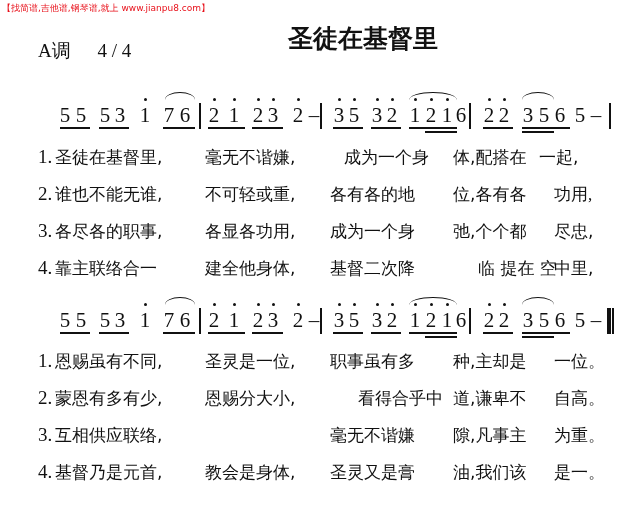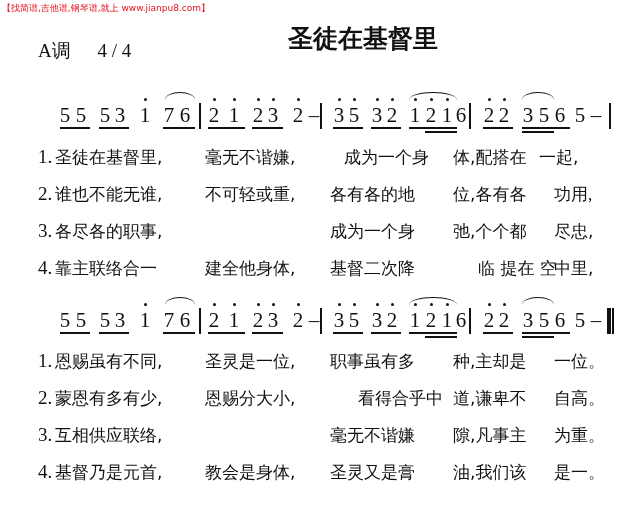--- a/index.html
+++ b/index.html
@@ -103,20 +103,21 @@
       <span class="lyric-seg lyric-num" style="left: 38px;">2.</span>
       <span class="lyric-seg" style="left: 55px;">谁也不能无谁,</span>
       <span class="lyric-seg" style="left: 205px;">不可轻或重,</span>
       <span class="lyric-seg" style="left: 330px;">各有各的地</span>
       <span class="lyric-seg" style="left: 453px;">位,各有各</span>
       <span class="lyric-seg" style="left: 554px; font-family: Liberation Serif, serif;">功用,</span>
     </div>
     <div class="lyric-line" style="top: 74px; left: 0px; width: 640px;">
       <span class="lyric-seg lyric-num" style="left: 38px;">3.</span>
       <span class="lyric-seg" style="left: 55px;">各尽各的职事,</span>
+      <span class="lyric-seg" style="left: 205px;">各显各功用,</span>
       <span class="lyric-seg" style="left: 330px;">成为一个身</span>
       <span class="lyric-seg" style="left: 453px;">弛,个个都</span>
       <span class="lyric-seg" style="left: 554px;">尽忠,</span>
     </div>
     <div class="lyric-line" style="top: 111px; left: 0px; width: 640px;">
       <span class="lyric-seg lyric-num" style="left: 38px;">4.</span>
       <span class="lyric-seg" style="left: 55px;">靠主联络合一</span>
       <span class="lyric-seg" style="left: 205px;">建全他身体,</span>
       <span class="lyric-seg" style="left: 330px;">基督二次降</span>
       <span class="lyric-seg" style="left: 478px;">临 提在 空</span>

